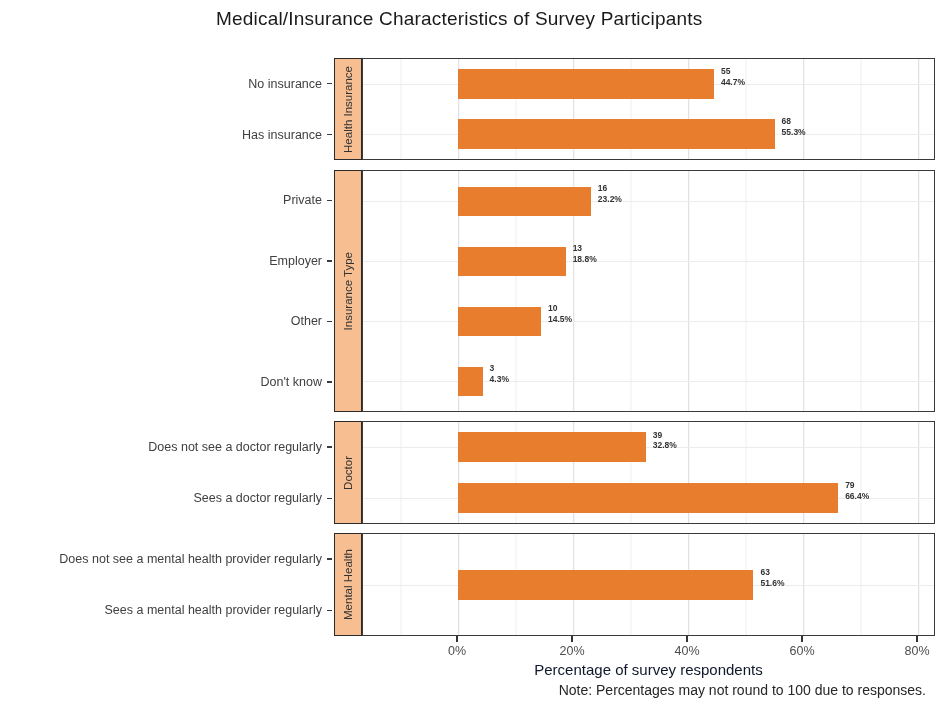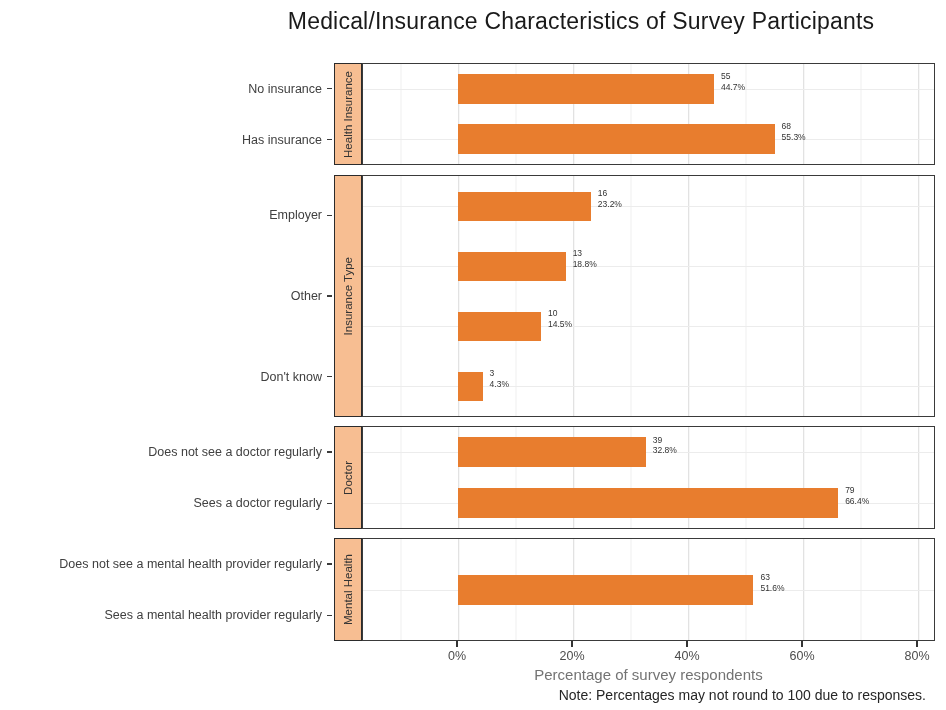--- a/index.html
+++ b/index.html
@@ -6,22 +6,21 @@
   #figure{
     position:relative;
     width:946px;height:710px;
     background:#ffffff;
     font-family:"Liberation Sans", sans-serif;
     overflow:hidden;
   }
   .chart-title{
     margin:8px 0 0 216px;
     width:730px;
-    text-align:center;
-    font-size:23px;
+    font-size:19px;
     color:#1a1a1a;
     letter-spacing:.2px;
   }
   .facet{
     display:grid;
     grid-template-columns:334px 28px 573px;
     margin-right:11px;
   }
   .facet.f1{margin-top:28px;height:102px;margin-bottom:10px;}
   .facet.f2{height:242px;margin-bottom:9px;}
@@ -47,20 +46,21 @@
   .panel{
     box-sizing:border-box;
     border:1.2px solid #3a3a3a;
     background-color:#fff;
     background-image:
       repeating-linear-gradient(to right, #e2e2e2 0 1.2px, transparent 1.2px 115px),
       repeating-linear-gradient(to right, #efefef 0 1px, transparent 1px 57.5px);
     background-position:95px 0, 37.5px 0;
     display:flex;flex-direction:column;
     position:relative;
+    font-weight:bold;
   }
   .prow{flex:1;position:relative;}
   .prow::before{
     content:"";position:absolute;left:0;right:0;top:50%;height:1px;background:#ececec;
   }
   .bar-wrap{
     position:absolute;left:95px;right:18px;top:0;bottom:0;
     display:flex;align-items:center;z-index:1;
   }
   .bar{height:30px;background:var(--bar,#e87d2e);flex:none;}
@@ -70,21 +70,21 @@
     white-space:nowrap;position:relative;top:-7px;
   }
   .x-axis{position:relative;height:24px;}
   .xtick{position:absolute;top:0;width:1.5px;height:6px;background:#333;}
   .xlab{
     position:absolute;top:8px;transform:translateX(-50%);
     font-size:12.5px;color:#4d4d4d;
   }
   .x-axis-title{
     margin-left:362px;width:573px;text-align:center;
-    font-size:15px;color:#737373;margin-top:1px;
+    font-size:15px;color:#0f172a;margin-top:1px;
   }
   .footnote{
     text-align:right;padding-right:20px;
     font-size:14px;color:#262626;margin-top:4px;
   }
 </style>
 </head>
 <body>
 
 <div id="figure">
@@ -122,20 +122,24 @@
               <div>68</div>
               <div>55.3%</div>
             </div>
           </div>
         </div>
     </div>
   </div>
 
   <div class="facet f2">
     <div class="labels">
+      <div class="lrow">
+          <span>Private</span>
+          <span class="ytick"></span>
+        </div>
       <div class="lrow">
           <span>Employer</span>
           <span class="ytick"></span>
         </div>
       <div class="lrow">
           <span>Other</span>
           <span class="ytick"></span>
         </div>
       <div class="lrow">
           <span>Don't know</span>

